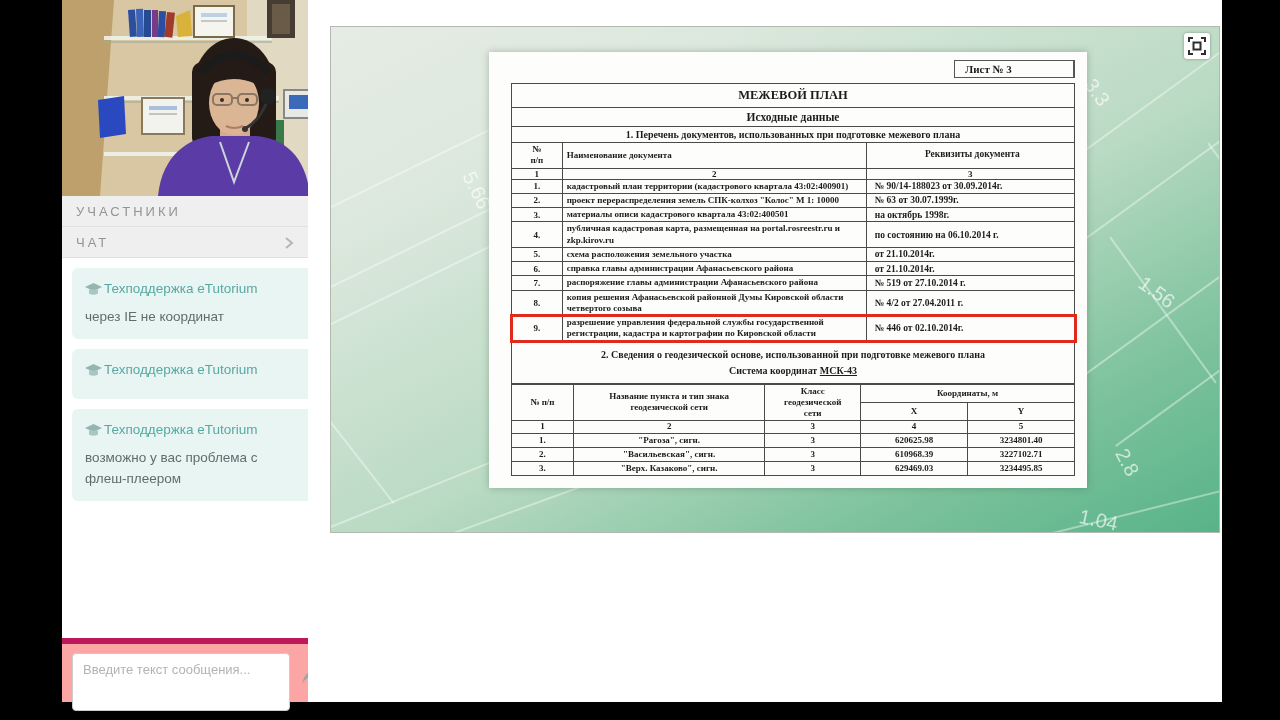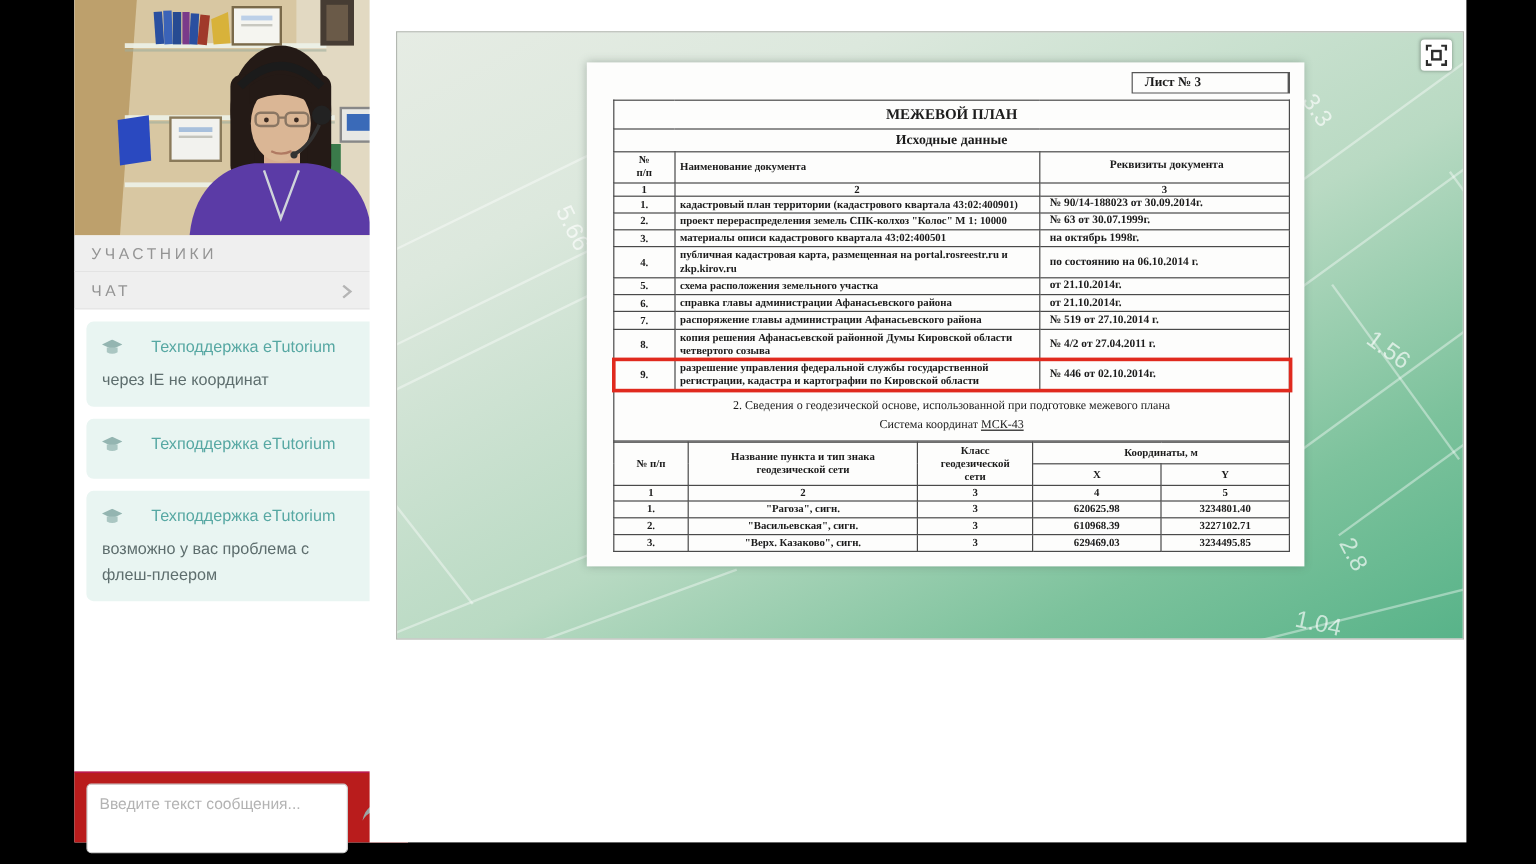--- a/index.html
+++ b/index.html
@@ -11,64 +11,64 @@
   .sidebar{position:absolute;left:30px;top:0;width:278px;height:702px;background:#fff;
     display:flex;flex-direction:column;margin-left:32px;}
   .webcam{height:196px;position:relative;overflow:hidden;background:#d9c9a4;flex:none;}
   .section-bar{height:30px;flex:none;background:#efefef;border-bottom:1px solid #e0e0e0;
     display:flex;align-items:center;padding:0 14px;color:#949494;font-size:13px;letter-spacing:3px;}
   .section-bar .spacer{flex:1;}
   .chev{width:14px;height:10px;flex:none;margin-left:14px;cursor:pointer;}
   .chat-list{flex:1;position:relative;background:#fff;padding:10px 26px 6px 10px;overflow:hidden;}
   .msg-card{background:#e9f5f2;border-radius:6px;padding:11px 13px;margin-bottom:10px;
     font-size:13.5px;color:#5e6e6e;line-height:1.55;}
-  .msg-author{color:#57a8a3;display:flex;align-items:center;gap:24px;margin-bottom:7px;}
+  .msg-author{color:#57a8a3;display:flex;align-items:center;gap:2px;margin-bottom:7px;}
   .cap-icon{flex:none;display:inline-flex;}
   .msg-link{color:#5aaad0;text-decoration:none;word-break:break-all;}
   .v-scroll{position:absolute;right:3px;top:4px;bottom:4px;width:12px;}
   .v-scroll .arr-up,.v-scroll .arr-dn{position:absolute;left:2px;width:0;height:0;
     border-left:4px solid transparent;border-right:4px solid transparent;}
   .arr-up{top:2px;border-bottom:6px solid #9a9a9a;}
   .arr-dn{bottom:2px;border-top:6px solid #9a9a9a;}
   .v-thumb{position:absolute;left:1px;top:83%;width:10px;height:34px;background:#c2c2c2;}
-  .chat-input-area{height:58px;flex:none;position:relative;background:#b91c1c;border-top:1px solid #be185d;}
+  .chat-input-area{height:58px;flex:none;position:relative;background:#fca5a5;border-top:6px solid #be185d;}
   .chat-input{position:absolute;left:10px;top:9px;width:196px;height:40px;resize:none;
     border:1px solid #ccc;border-radius:4px;font-family:"Liberation Sans",sans-serif;
     font-size:13px;color:#555;padding:8px 10px;outline:none;}
   .chat-input::placeholder{color:#b3b3b3;}
   .send-btn{position:absolute;right:10px;top:16px;width:30px;height:26px;cursor:pointer;
     background:none;border:none;padding:0;}
   
   .main{position:absolute;left:308px;top:0;width:914px;height:702px;background:#fff;}
   .slide{position:absolute;left:22px;top:26px;width:888px;height:505px;overflow:hidden;
     border:1px solid #b3b8b1;
     background:linear-gradient(152deg,#e6ece4 0%,#dce8dd 22%,#b9dac3 55%,#7cc29c 80%,#58b389 100%);}
   .ln{position:absolute;background:rgba(255,255,255,0.4);height:2px;}
   .bg-num{position:absolute;color:rgba(255,255,255,0.65);font-size:20px;font-family:"Liberation Sans",sans-serif;}
   .fullscreen-btn{position:absolute;right:9px;top:6px;width:26px;height:26px;background:#fff;
     border:none;border-radius:3px;box-shadow:0 0 3px rgba(0,0,0,.35);cursor:pointer;
     display:flex;align-items:center;justify-content:center;padding:0;}
   
   .page{position:absolute;left:158px;top:25px;width:564px;background:#fdfdfc;
     box-shadow:0 0 7px rgba(60,80,70,.35);padding:8px 12px 12px 22px;
     font-family:"Liberation Serif", serif;color:#1c1c1c;}
-  .sheet-box{margin-left:auto;width:132px;border:1px solid #555;border-right:2px solid #555;
+  .sheet-box{margin-left:auto;width:121px;border:1px solid #555;border-right:2px solid #555;
     font-size:11px;font-weight:bold;padding:2px 6px 2px 10px;margin-bottom:5px;box-sizing:border-box;}
   table.doc{border-collapse:collapse;width:100%;}
   table.doc td{border:1px solid #4a4a4a;font-weight:bold;vertical-align:middle;padding:1px 4px;}
   .t-title{font-size:12.5px;text-align:center;padding:4px 2px !important;}
   .t-sub{font-size:11.5px;text-align:center;padding:3px 2px !important;}
   .t-sec{font-size:10px;text-align:center;padding:2px !important;}
   .t-h{font-size:9.5px;text-align:center;white-space:pre-line;line-height:1.25;}
   .t-n{font-size:9px;text-align:center;padding:0 4px !important;}
   .c-num{font-size:9px;text-align:center;width:9%;}
   .c-name{font-size:9px;text-align:left;width:54%;line-height:1.25;}
   .c-req{font-size:9.5px;text-align:left;width:37%;padding-left:8px !important;}
   tr.highlight{outline:3px solid #e02a1e;outline-offset:-1px;}
-  .sec2{border:1px solid #4a4a4a;border-top:none;text-align:center;font-weight:normal;
+  .sec2{border:1px solid #4a4a4a;border-top:none;text-align:center;font-weight:bold;
     font-size:10px;padding:5px 2px 4px;line-height:1.6;}
   .u{text-decoration:underline;}
   table.doc2 td{font-size:9px;text-align:center;line-height:1.25;}
 </style>
 </head>
 <body>
 
 <div class="sidebar">
 
   <div class="webcam">
@@ -247,20 +247,23 @@
 
       <table class="doc">
         <tbody>
             <tr>
               <td colspan="3" class="t-title">МЕЖЕВОЙ ПЛАН</td>
             </tr>
         <tr>
               <td colspan="3" class="t-sub">Исходные данные</td>
             </tr>
         <tr>
+              <td colspan="3" class="t-sec">1. Перечень документов, использованных при подготовке межевого плана</td>
+            </tr>
+        <tr>
           <td class="t-h c-num">№
 п/п</td>
           <td class="t-h c-name">Наименование документа</td>
           <td class="t-h c-req" style="text-align:center;">Реквизиты документа</td>
         </tr>
         <tr>
           <td class="t-n">1</td>
           <td class="t-n">2</td>
           <td class="t-n">3</td>
         </tr>

